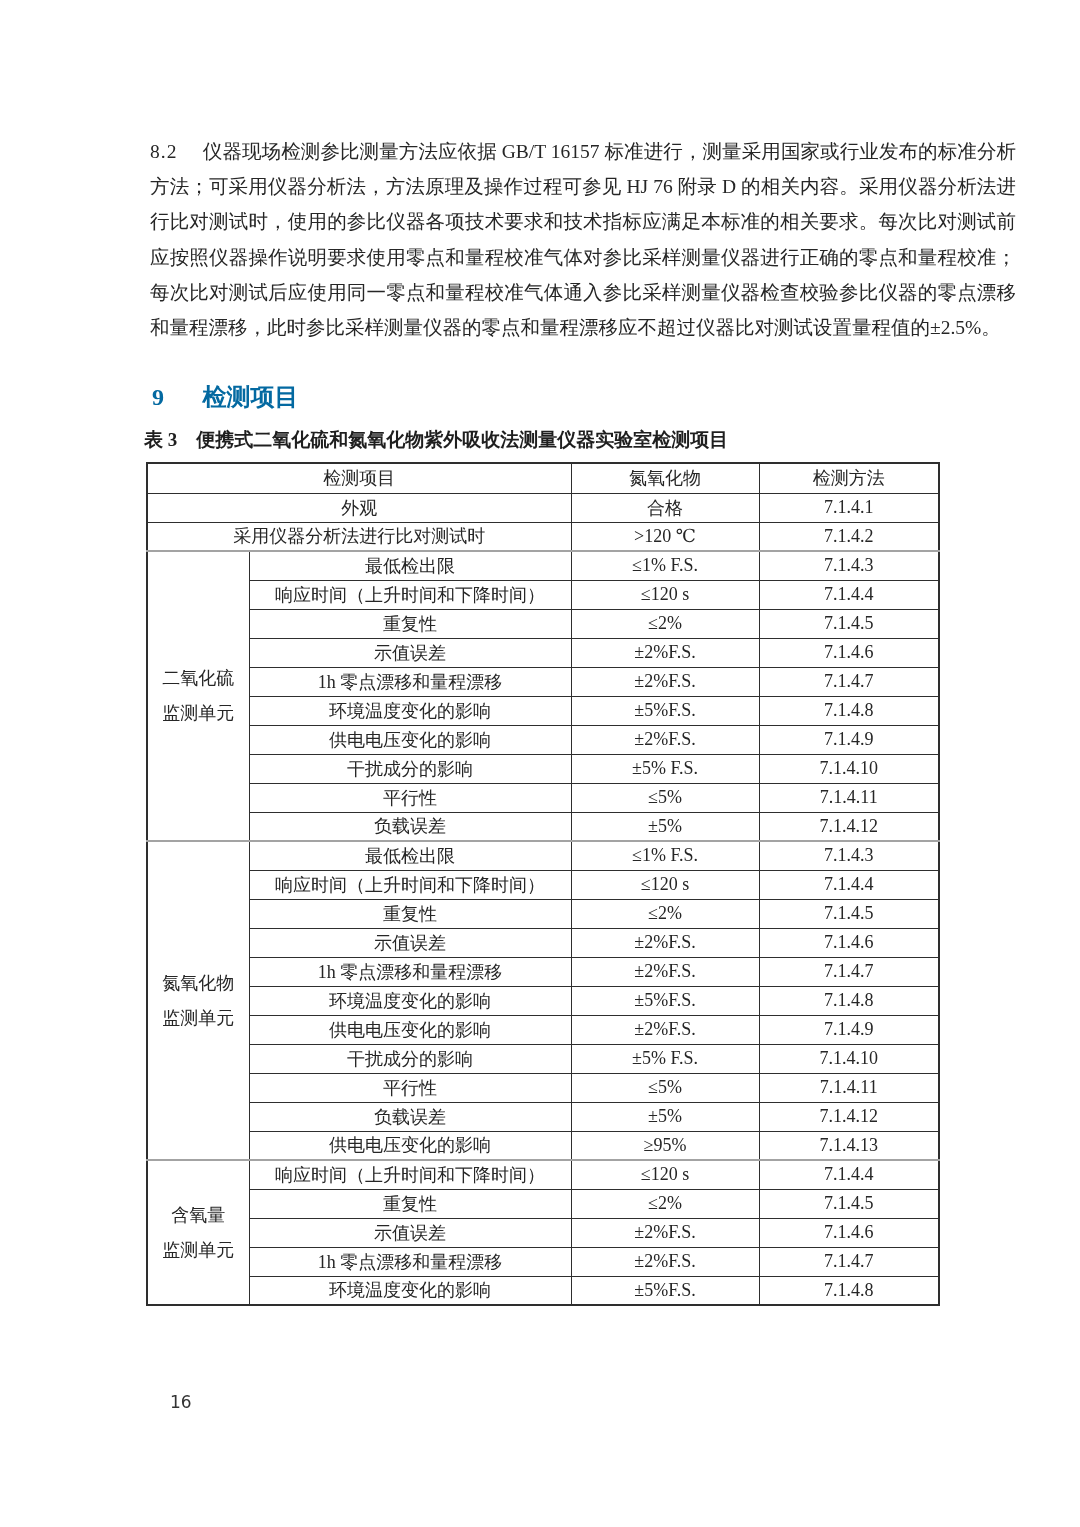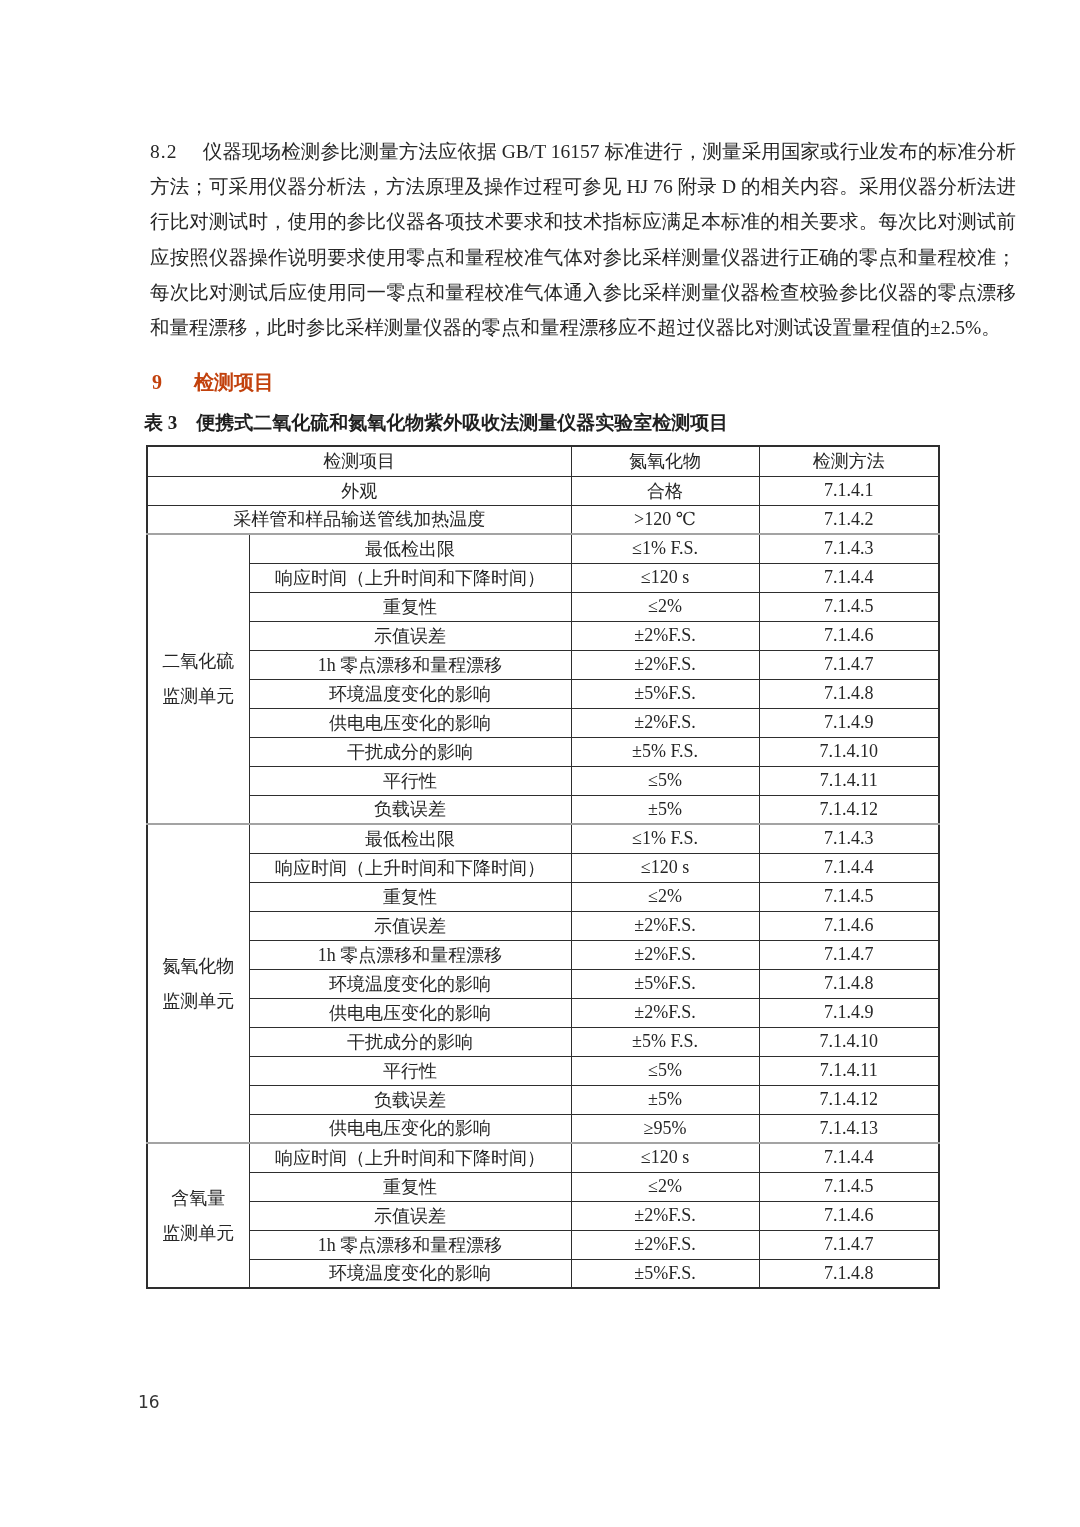--- a/index.html
+++ b/index.html
@@ -20,24 +20,24 @@
     font-size: 19.5px;
     line-height: 35.2px;
     text-align: justify;
     margin: 0;
   }
   .clause-num {
     margin-right: 1.3em;
     letter-spacing: 1px;
   }
   .h9 {
-    font-size: 20px;
+    font-size: 24px;
     font-weight: bold;
-    margin: 24px 0 0 2px;
-    color: #c2410c;
+    margin: 36px 0 0 2px;
+    color: #0369a1;
   }
   .h9 .h9-num { margin-right: 1.6em; }
   .p9 {
     font-size: 19.5px;
     line-height: 34.8px;
     text-align: justify;
     text-indent: 2em;
     margin: 21px 0 0 0;
   }
   .table-title {
@@ -71,21 +71,21 @@
   }
   table.t3 thead th { height: 30px; }
   tr.gsep td { border-top: 2px solid #a3a3a3; }
   td.group-cell { white-space: normal; }
   td.group-cell .gline {
     display: block;
     line-height: 35px;
   }
   .page-num {
     position: absolute;
-    left: 138px;
+    left: 170px;
     top: 1392px;
     font-family: "DejaVu Sans", "Liberation Sans", sans-serif;
     font-size: 17px;
     color: #333333;
   }
 </style>
 </head>
 <body>
 
 <div class="content">
@@ -115,21 +115,21 @@
         <th>检测方法</th>
       </tr>
     </thead>
     <tbody>
       <tr>
         <td colspan="2">外观</td>
         <td>合格</td>
         <td>7.1.4.1</td>
       </tr>
       <tr>
-        <td colspan="2">采样管和样品输送管线加热温度</td>
+        <td colspan="2">采用仪器分析法进行比对测试时</td>
         <td>&gt;120 ℃</td>
         <td>7.1.4.2</td>
       </tr>
 
       <tr class="gsep">
         <td class="group-cell" rowspan="10">
           <span class="gline">二氧化硫</span>
           <span class="gline">监测单元</span>
         </td>
         <td>最低检出限</td>

